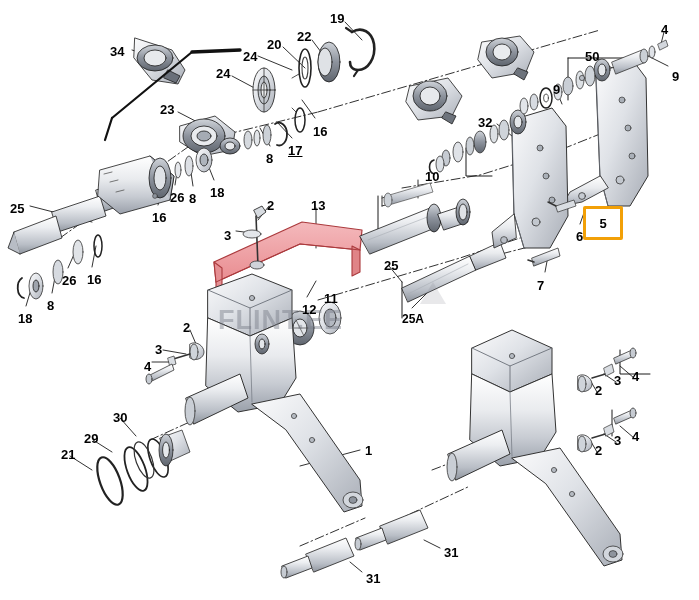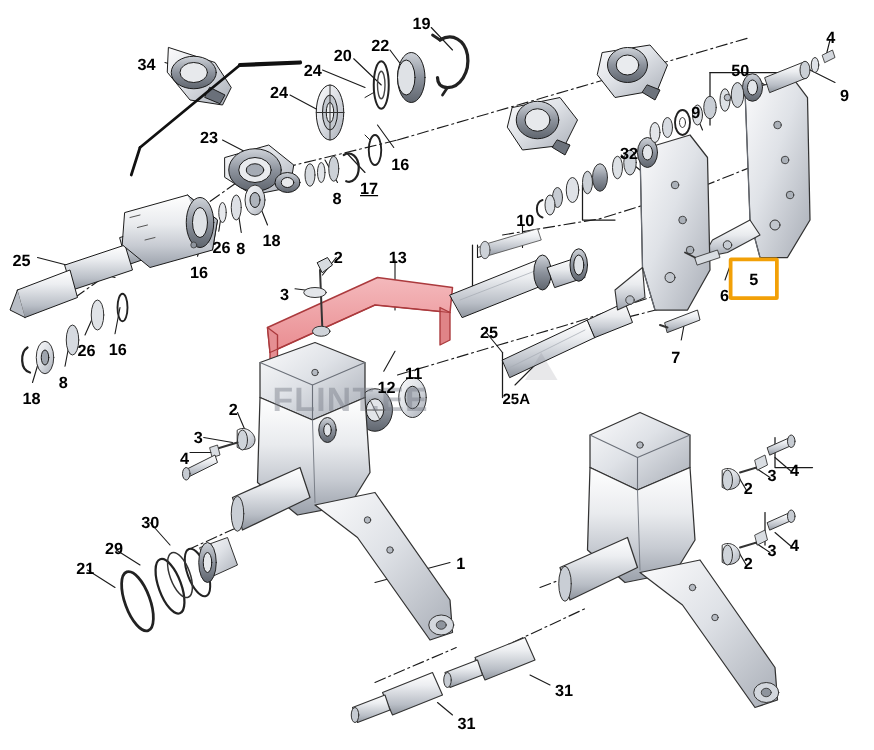--- a/index.html
+++ b/index.html
@@ -454,22 +454,22 @@
       <div class="callout" style="left: 62px; top: 274px;">26</div>
       <div class="callout" style="left: 47px; top: 299px;">8</div>
       <div class="callout" style="left: 18px; top: 312px;">18</div>
       <div class="callout" style="left: 267px; top: 199px;">2</div>
       <div class="callout" style="left: 311px; top: 199px;">13</div>
       <div class="callout" style="left: 224px; top: 229px;">3</div>
       <div class="callout" style="left: 324px; top: 292px;">11</div>
       <div class="callout" style="left: 302px; top: 303px;">12</div>
       <div class="callout" style="left: 384px; top: 259px;">25</div>
       <div class="callout sm" style="left: 402px; top: 313px;">25A</div>
-      <div class="callout" style="left: 413px; top: 170px; text-align: center;">10</div>
-      <div class="callout" style="left: 496px; top: 116px;">32</div>
+      <div class="callout" style="left: 425px; top: 170px; text-align: center;">10</div>
+      <div class="callout" style="left: 478px; top: 116px;">32</div>
       <div class="callout" style="left: 553px; top: 83px;">9</div>
       <div class="callout" style="left: 585px; top: 50px;">50</div>
       <div class="callout" style="left: 661px; top: 23px;">4</div>
       <div class="callout" style="left: 672px; top: 70px;">9</div>
       <div class="callout" style="left: 576px; top: 230px;">6</div>
       <div class="callout" style="left: 537px; top: 279px;">7</div>
       <div class="callout" style="left: 183px; top: 321px;">2</div>
       <div class="callout" style="left: 155px; top: 343px;">3</div>
       <div class="callout" style="left: 144px; top: 360px;">4</div>
       <div class="callout" style="left: 113px; top: 411px;">30</div>

